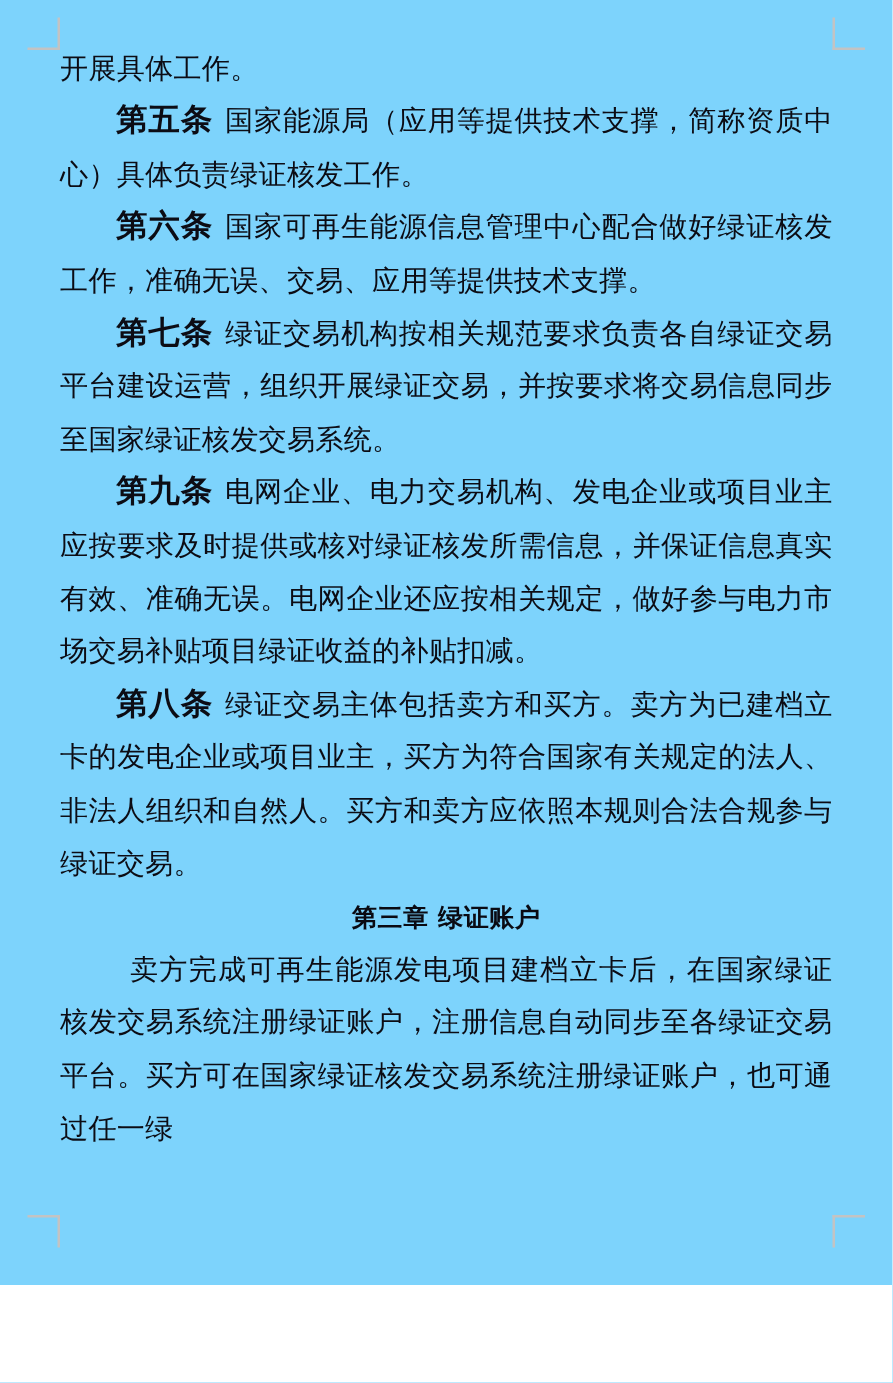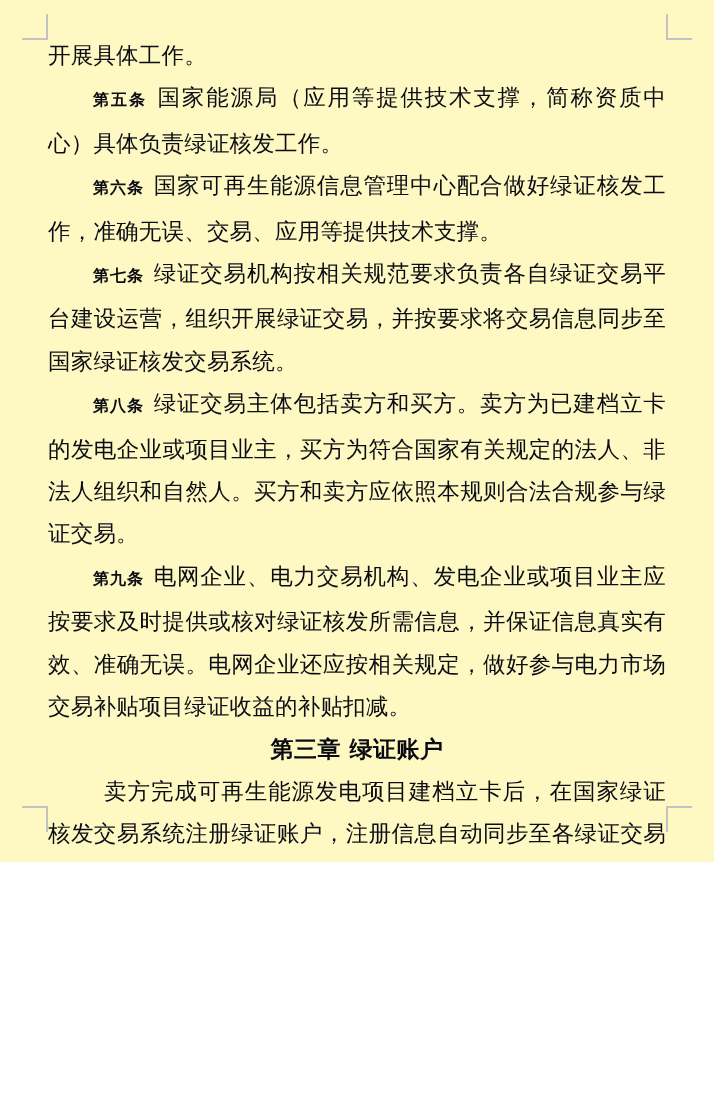--- a/index.html
+++ b/index.html
@@ -3,22 +3,22 @@
 <meta charset="utf-8">
 <style>
   html, body {
     margin: 0;
     padding: 0;
     background: #ffffff;
   }
   #page {
     position: relative;
     width: 714px;
-    height: 862px;
-    background: #fef9c3;
+    height: 1028px;
+    background: #7dd3fc;
     overflow: hidden;
     font-family: "DejaVu Serif", "Liberation Serif", serif;
   }
 
   
   .crop {
     position: absolute;
     width: 26px;
     height: 26px;
     pointer-events: none;
@@ -66,31 +66,31 @@
     letter-spacing: 0.2px;
     font-family: "DejaVu Serif", "Liberation Serif", serif;
     font-weight: 400;
   }
   p.para.indent { text-indent: 45px; }
   p.para.indent-wide { text-indent: 56px; }
   .art {
     font-weight: 700;
     letter-spacing: 0.4px;
     font-family: Liberation Serif, serif;
-    font-size: 16px;
+    font-size: 25px;
   }
   .art-gap { display: inline-block; width: 9px; }
 
   h2.chapter {
     margin: 0;
     padding: 0;
     text-align: center;
     font-family: "DejaVu Sans", "Liberation Sans", sans-serif;
     font-weight: 700;
-    font-size: 23px;
+    font-size: 20px;
     line-height: 42.4px;
     color: #0a0a12;
     letter-spacing: 0.5px;
   }
 
   
   #page-number {
     position: absolute;
     left: 0;
     right: 0;
@@ -121,21 +121,21 @@
   <div class="crop br">
     <i class="v"></i>
     <i class="h"></i>
   </div>
 
   <div id="body-area">
       <p class="para"><span>开展具体工作。</span></p>
       <p class="para indent"><span class="art">第五条</span><span class="art-gap"></span><span>国家能源局（应用等提供技术支撑，简称资质中心）具体负责绿证核发工作。</span></p>
       <p class="para indent"><span class="art">第六条</span><span class="art-gap"></span><span>国家可再生能源信息管理中心配合做好绿证核发工作，准确无误、交易、应用等提供技术支撑。</span></p>
       <p class="para indent"><span class="art">第七条</span><span class="art-gap"></span><span>绿证交易机构按相关规范要求负责各自绿证交易平台建设运营，组织开展绿证交易，并按要求将交易信息同步至国家绿证核发交易系统。</span></p>
+      <p class="para indent"><span class="art">第九条</span><span class="art-gap"></span><span>电网企业、电力交易机构、发电企业或项目业主应按要求及时提供或核对绿证核发所需信息，并保证信息真实有效、准确无误。电网企业还应按相关规定，做好参与电力市场交易补贴项目绿证收益的补贴扣减。</span></p>
       <p class="para indent"><span class="art">第八条</span><span class="art-gap"></span><span>绿证交易主体包括卖方和买方。卖方为已建档立卡的发电企业或项目业主，买方为符合国家有关规定的法人、非法人组织和自然人。买方和卖方应依照本规则合法合规参与绿证交易。</span></p>
-      <p class="para indent"><span class="art">第九条</span><span class="art-gap"></span><span>电网企业、电力交易机构、发电企业或项目业主应按要求及时提供或核对绿证核发所需信息，并保证信息真实有效、准确无误。电网企业还应按相关规定，做好参与电力市场交易补贴项目绿证收益的补贴扣减。</span></p>
       <h2 class="chapter">第三章  绿证账户</h2>
       <p class="para indent-wide"><span>卖方完成可再生能源发电项目建档立卡后，在国家绿证核发交易系统注册绿证账户，注册信息自动同步至各绿证交易平台。买方可在国家绿证核发交易系统注册绿证账户，也可通过任一绿</span></p>
     </div>
 
   <div id="page-number">2</div>
 
 </div>
 
 </body></html>

